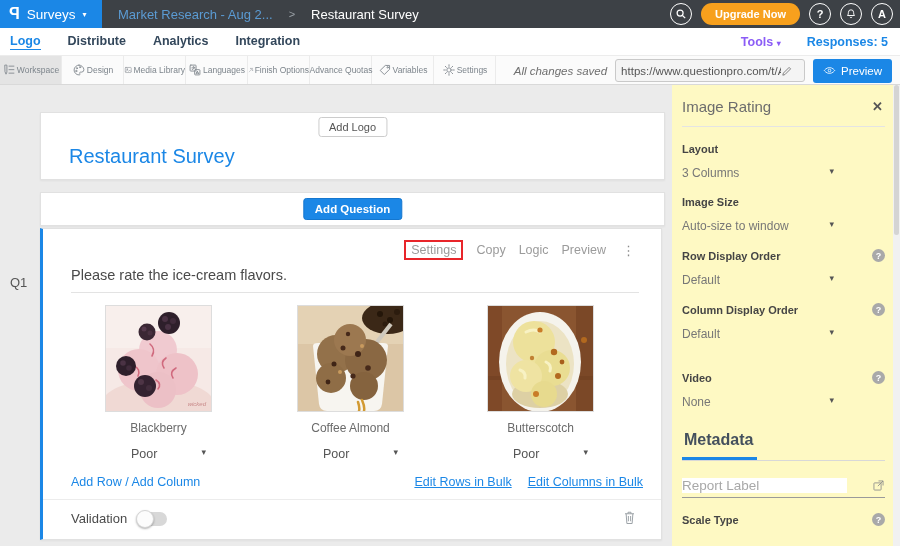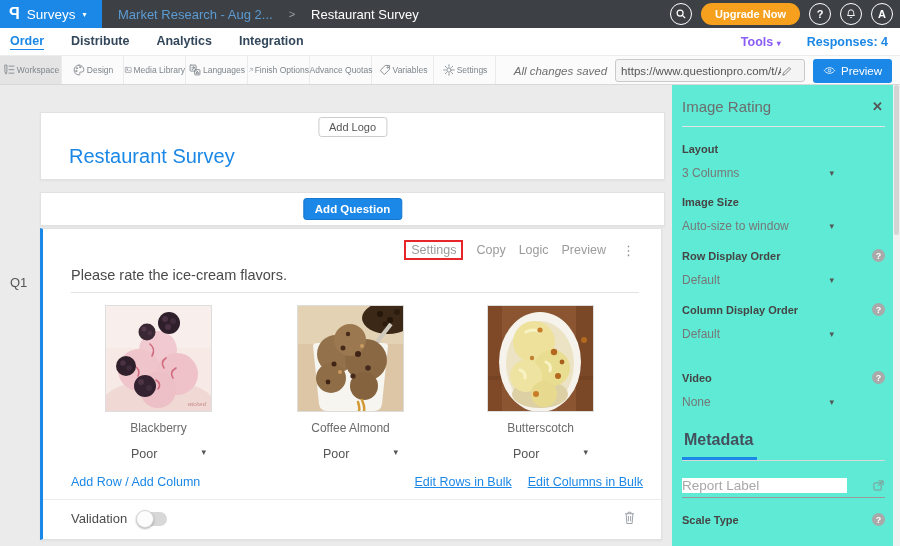--- a/index.html
+++ b/index.html
@@ -71,27 +71,27 @@
   .bulk-links { position:absolute; right:18px; top:246px; display:flex; gap:16px; font-size:12.5px; color:#1b87e6; }
   .bulk-links span { cursor:pointer;text-decoration:underline; }
   .q-divider { position:absolute; left:0; right:0; top:270px; border-top:1px solid #ececec; }
   .validation-row { position:absolute; left:28px; top:282px; display:flex; align-items:center; font-size:13px; color:#4a4a4a; }
   .toggle { width:30px; height:14px; background:#d8d8d8; border-radius:7px; position:relative; margin-left:10px; cursor:pointer; }
   .toggle .knob { position:absolute; left:-1px; top:-2px; width:18px; height:18px; border-radius:50%; background:#fcfcfc; border:1px solid #d5d5d5; box-shadow:0 1px 2px rgba(0,0,0,.3); }
   .trash { position:absolute; right:24px; top:280px; cursor:pointer; }
   .trash svg { width:15px; height:17px; stroke:#9aa0a6; fill:none; stroke-width:1.3; }
 
   
-  .sidebar { position:absolute; top:85px; left:672px; width:229px; height:461px; background:#5eead4; padding:0 16px 8px 10px; }
+  .sidebar { position:absolute; top:85px; left:672px; width:229px; height:461px; background:#fef9c3; padding:0 16px 8px 10px; }
   .sb-head { display:flex; justify-content:space-between; align-items:center; padding:13px 2px 11px 0; border-bottom:1px solid #e4e4e4; }
   .sb-title { font-size:15px; color:#6d6d6d; }
   .sb-close { font-size:13px; font-weight:bold; color:#555; cursor:pointer; }
   .sb-field { margin-top:16px; }
   .sb-label { display:flex; justify-content:space-between; align-items:center; font-size:11px; font-weight:bold; color:#454545; }
-  .sb-value { margin-top:11px; width:152px; display:flex; justify-content:space-between; align-items:center; font-size:12px; color:#777; cursor:pointer; }
+  .sb-value { margin-top:11px; width:152px; display:flex; justify-content:space-between; font-size:12px; color:#777; cursor:pointer; }
   .sb-value .caret { font-size:9px; color:#555; }
   .help { width:13px; height:13px; border-radius:50%; background:#a9a9a9; color:#fff; font-size:9px; font-weight:bold; display:flex; align-items:center; justify-content:center; cursor:pointer; }
   .gap-lg { margin-top:30px; }
   .meta-tabs { margin-top:22px; border-bottom:1px solid #d8d8d8; }
   .meta-tab { display:inline-block; font-size:16px; font-weight:bold; color:#44505d; padding:0 4px 8px 2px; border-bottom:3px solid #1b87e6; cursor:pointer; }
   .report-row { margin-top:17px; display:flex; align-items:center; justify-content:space-between; border-bottom:1px solid #9a9a9a; padding-bottom:4px; }
   .report-row input { border:none; outline:none; font-size:13.5px; color:#555; width:165px; font-family:"Liberation Sans",sans-serif; }
   .report-row input::placeholder { color:#a8a8a8; }
   .report-row svg { width:13px; height:13px; stroke:#8a8a8a; fill:none; stroke-width:1.3; }
   .scale-row { margin-top:15px; display:flex; justify-content:space-between; align-items:center; font-size:11px; font-weight:bold; color:#454545; }
@@ -127,28 +127,28 @@
           <path d="M10 3a4.3 4.3 0 0 0-4.3 4.3c0 4-1.6 5.2-1.6 5.2h11.8s-1.6-1.2-1.6-5.2A4.3 4.3 0 0 0 10 3z" stroke="#fff" stroke-width="1.6" fill="none" stroke-linejoin="round"></path>
           <path d="M8.6 15.3a1.5 1.5 0 0 0 2.8 0" stroke="#fff" stroke-width="1.6" fill="none" stroke-linecap="round"></path>
         </svg>
     </span>
     <span class="circ">A</span>
   </div>
 </header>
 
 <nav class="navbar">
   <div class="nav-tabs">
-    <span class="nav-tab active">Order</span>
+    <span class="nav-tab active">Logo</span>
     <span class="nav-tab">Distribute</span>
     <span class="nav-tab">Analytics</span>
     <span class="nav-tab">Integration</span>
   </div>
   <div class="nav-right">
     <span class="tools"><span>Tools</span> <span class="caret">▾</span></span>
-    <span class="responses">Responses: 4</span>
+    <span class="responses">Responses: 5</span>
   </div>
 </nav>
 
 <div class="toolbar">
   <div class="tb-btn active">
     <svg viewBox="0 0 20 20">
         <path d="M4.5 3h2.5v10l-1.25 3-1.25-3z"></path>
         <line x1="10" y1="4.5" x2="17" y2="4.5"></line>
         <line x1="10" y1="9.5" x2="17" y2="9.5"></line>
         <line x1="10" y1="14.5" x2="17" y2="14.5"></line>

